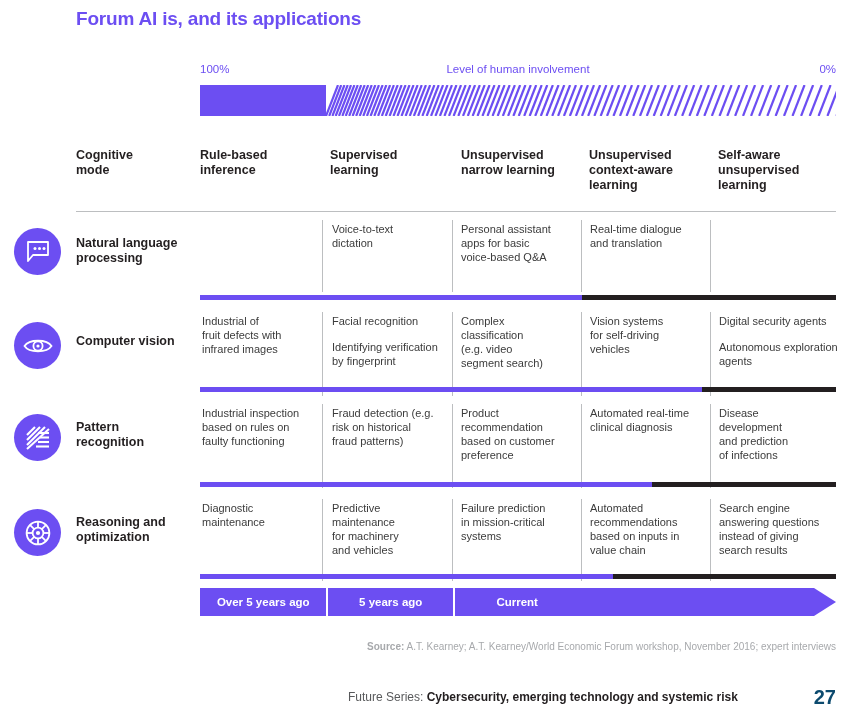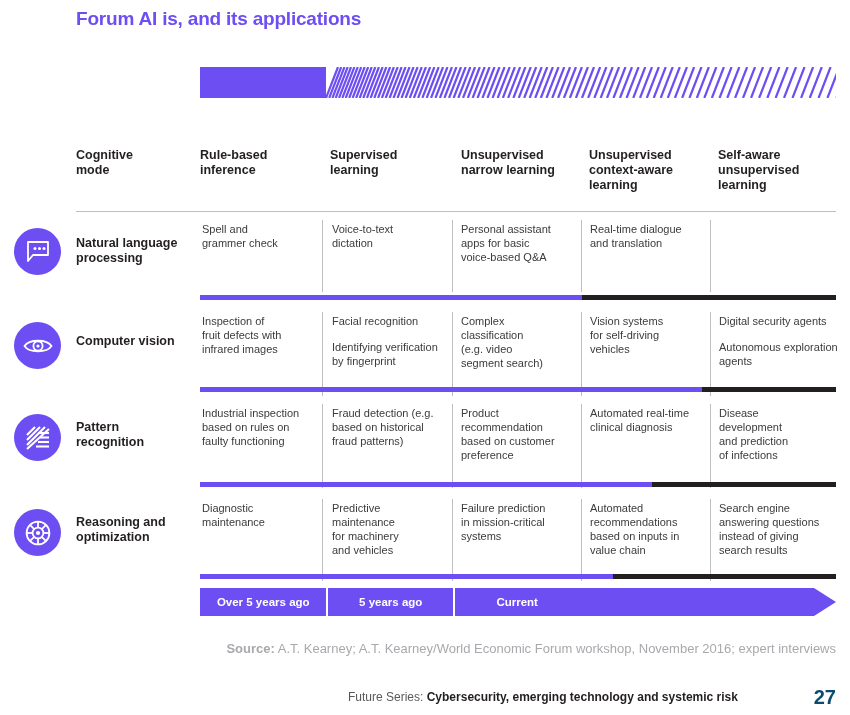--- a/index.html
+++ b/index.html
@@ -194,21 +194,21 @@
     border-top: 14px solid transparent;
     border-bottom: 14px solid transparent;
     border-left: 22px solid #6c4ef2;
   }
 
   
   .source {
     position: absolute;
     right: 14px;
     top: 641px;
-    font-size: 13px;
+    font-size: 10px;
     color: #a7a9ac;
   }
   .source b { font-weight: bold; }
 
   .footer {
     position: absolute;
     left: 0;
     top: 690px;
     width: 850px;
     height: 22px;
@@ -229,20 +229,25 @@
     font-weight: bold;
     color: #0c4a6e;
   }
 </style>
 </head>
 <body>
 
 <div class="page-title">Forum AI is, and its applications</div>
 
 <div class="scale-wrap">
+  <div class="scale-labels">
+    <span class="scale-left">100%</span>
+    <span class="scale-center">Level of human involvement</span>
+    <span class="scale-right">0%</span>
+  </div>
 
   <div class="scale-bar">
     <div class="scale-solid"></div>
     <div class="scale-hatch">
       <svg width="520" height="31" viewBox="0 0 520 31">
         <g id="hatch-lines" stroke="#6c4ef2" stroke-width="2.2" fill="none">
             <line x1="0" y1="31" x2="12" y2="0"></line>
             <line x1="3.2" y1="31" x2="15.2" y2="0"></line>
             <line x1="6.436923076923078" y1="31" x2="18.43692307692308" y2="0"></line>
             <line x1="9.71119526627219" y1="31" x2="21.711195266272192" y2="0"></line>
@@ -388,23 +393,20 @@
     <div class="row-label" style="top:18px;">
       <span>Natural language</span><br>
       <span>processing</span>
     </div>
 
     <div class="vsep" style="left:322px;top:2px;height:72px;"></div>
     <div class="vsep" style="left:452px;top:2px;height:72px;"></div>
     <div class="vsep" style="left:581px;top:2px;height:72px;"></div>
     <div class="vsep" style="left:710px;top:2px;height:72px;"></div>
 
-    <div class="cell" style="left:202px;width:112px;top:4px;">
-      <p><span>Spell and</span><br><span>grammer check</span></p>
-    </div>
     <div class="cell" style="left:332px;width:112px;top:4px;">
       <p><span>Voice-to-text</span><br><span>dictation</span></p>
     </div>
     <div class="cell" style="left:461px;width:118px;top:4px;">
       <p><span>Personal assistant</span><br><span>apps for basic</span><br><span>voice-based Q&amp;A</span></p>
     </div>
     <div class="cell" style="left:590px;width:118px;top:4px;">
       <p><span>Real-time dialogue</span><br><span>and translation</span></p>
     </div>
   </div>
@@ -425,21 +427,21 @@
     <div class="row-label" style="top:26px;">
       <span>Computer vision</span>
     </div>
 
     <div class="vsep" style="left:322px;top:4px;height:84px;"></div>
     <div class="vsep" style="left:452px;top:4px;height:84px;"></div>
     <div class="vsep" style="left:581px;top:4px;height:84px;"></div>
     <div class="vsep" style="left:710px;top:4px;height:84px;"></div>
 
     <div class="cell" style="left:202px;width:112px;top:6px;">
-      <p><span>Inspection of</span><br><span>fruit defects with</span><br><span>infrared images</span></p>
+      <p><span>Industrial of</span><br><span>fruit defects with</span><br><span>infrared images</span></p>
     </div>
     <div class="cell" style="left:332px;width:118px;top:6px;">
       <p><span>Facial recognition</span></p>
       <p><span>Identifying verification</span><br><span>by fingerprint</span></p>
     </div>
     <div class="cell" style="left:461px;width:118px;top:6px;">
       <p><span>Complex</span><br><span>classification</span><br><span>(e.g. video</span><br><span>segment search)</span></p>
     </div>
     <div class="cell" style="left:590px;width:118px;top:6px;">
       <p><span>Vision systems</span><br><span>for self-driving</span><br><span>vehicles</span></p>
@@ -477,21 +479,21 @@
 
     <div class="vsep" style="left:322px;top:4px;height:84px;"></div>
     <div class="vsep" style="left:452px;top:4px;height:84px;"></div>
     <div class="vsep" style="left:581px;top:4px;height:84px;"></div>
     <div class="vsep" style="left:710px;top:4px;height:84px;"></div>
 
     <div class="cell" style="left:202px;width:118px;top:6px;">
       <p><span>Industrial inspection</span><br><span>based on rules on</span><br><span>faulty functioning</span></p>
     </div>
     <div class="cell" style="left:332px;width:118px;top:6px;">
-      <p><span>Fraud detection (e.g.</span><br><span>based on historical</span><br><span>fraud patterns)</span></p>
+      <p><span>Fraud detection (e.g.</span><br><span>risk on historical</span><br><span>fraud patterns)</span></p>
     </div>
     <div class="cell" style="left:461px;width:118px;top:6px;">
       <p><span>Product</span><br><span>recommendation</span><br><span>based on customer</span><br><span>preference</span></p>
     </div>
     <div class="cell" style="left:590px;width:118px;top:6px;">
       <p><span>Automated real-time</span><br><span>clinical diagnosis</span></p>
     </div>
     <div class="cell" style="left:719px;width:126px;top:6px;">
       <p><span>Disease</span><br><span>development</span><br><span>and prediction</span><br><span>of infections</span></p>
     </div>

